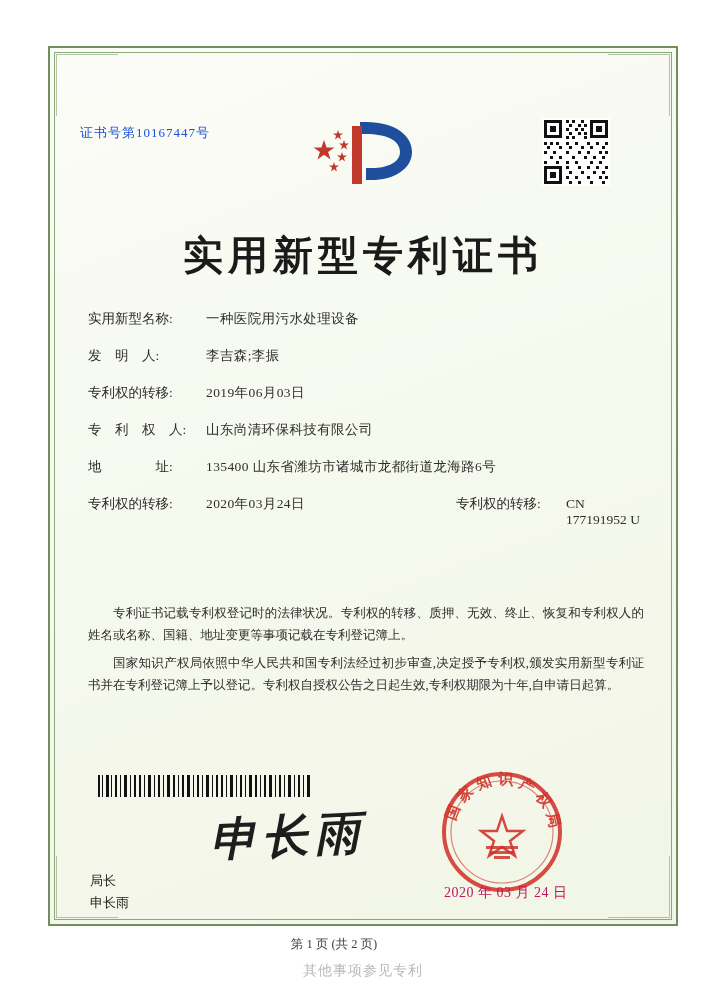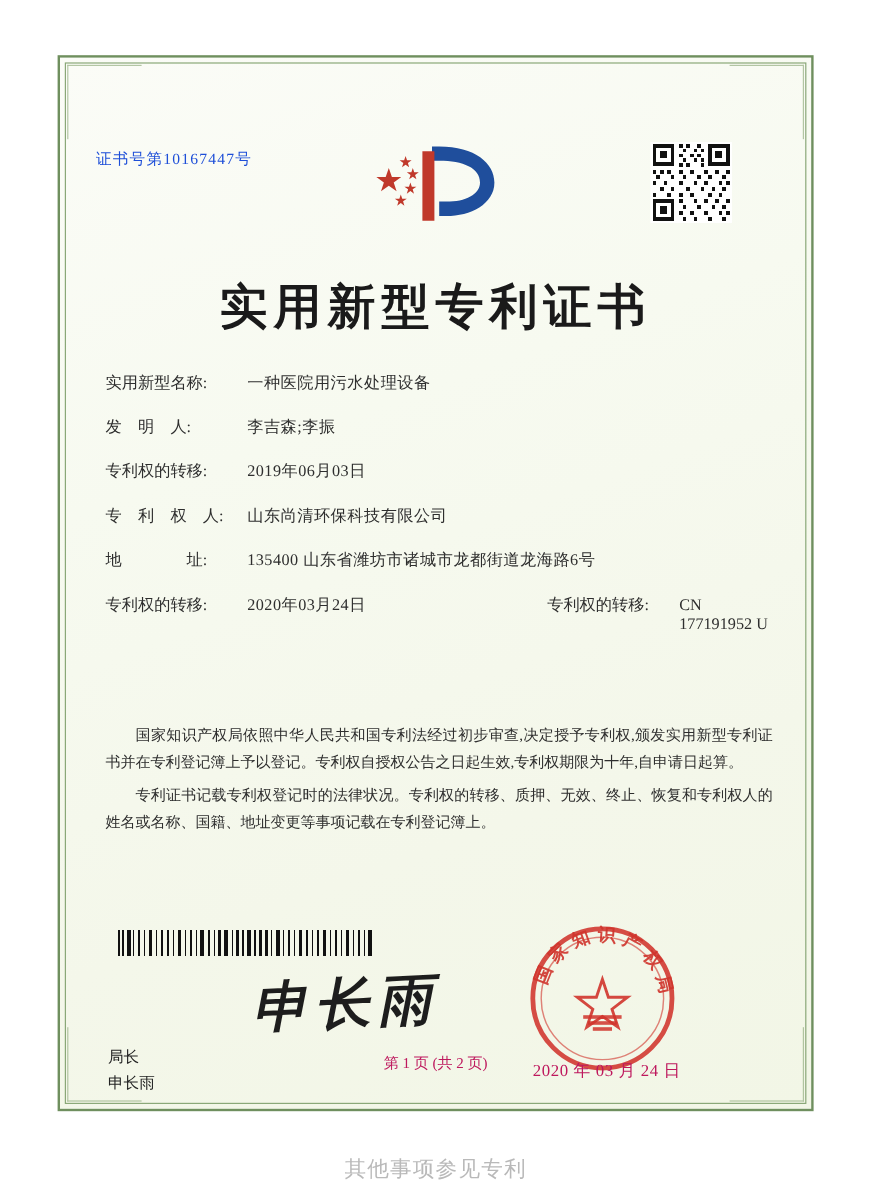--- a/index.html
+++ b/index.html
@@ -168,32 +168,32 @@
     left: 444px; top: 884px;
     font-size: 14px;
     color: #be185d;
     letter-spacing: .5px;
     font-family: "Liberation Serif", serif;
   }
 
   
   .page-num {
     position: absolute;
-    left: 0; top: 878px;
-    width: 726px;
+    left: 0; top: 936px;
+    width: 668px;
     text-align: center;
     font-size: 12.5px;
-    color: #be185d;
+    color: #404040;
   }
   .footnote {
     position: absolute;
     left: 0; top: 962px;
     width: 726px;
     text-align: center;
-    font-size: 18px;
+    font-size: 14px;
     color: #b9b9b9;
     letter-spacing: 1px;
   }
 </style>
 </head>
 <body>
 
 <div class="page">
 
   <div class="border-outer"></div>
@@ -335,22 +335,22 @@
     <div class="field-row dual">
       <div class="field-label">专利权的转移:</div>
       <div class="field-value">2020年03月24日</div>
       <div class="field-label2">专利权的转移:</div>
       <div class="field-value2">CN 177191952 U</div>
     </div>
 
   </div>
 
   <div class="body-text">
+    <p>专利证书记载专利权登记时的法律状况。专利权的转移、质押、无效、终止、恢复和专利权人的姓名或名称、国籍、地址变更等事项记载在专利登记簿上。</p>
     <p>国家知识产权局依照中华人民共和国专利法经过初步审查,决定授予专利权,颁发实用新型专利证书并在专利登记簿上予以登记。专利权自授权公告之日起生效,专利权期限为十年,自申请日起算。</p>
-    <p>专利证书记载专利权登记时的法律状况。专利权的转移、质押、无效、终止、恢复和专利权人的姓名或名称、国籍、地址变更等事项记载在专利登记簿上。</p>
   </div>
 
   <div class="barcode">
     <svg width="215" height="22" viewBox="0 0 215 22" shape-rendering="crispEdges">
       <g fill="#111">
         <rect x="0" y="0" width="2" height="22"></rect>
           <rect x="4" y="0" width="1" height="22"></rect>
         <rect x="8" y="0" width="3" height="22"></rect>
           <rect x="13" y="0" width="1" height="22"></rect>
         <rect x="17" y="0" width="2" height="22"></rect>

